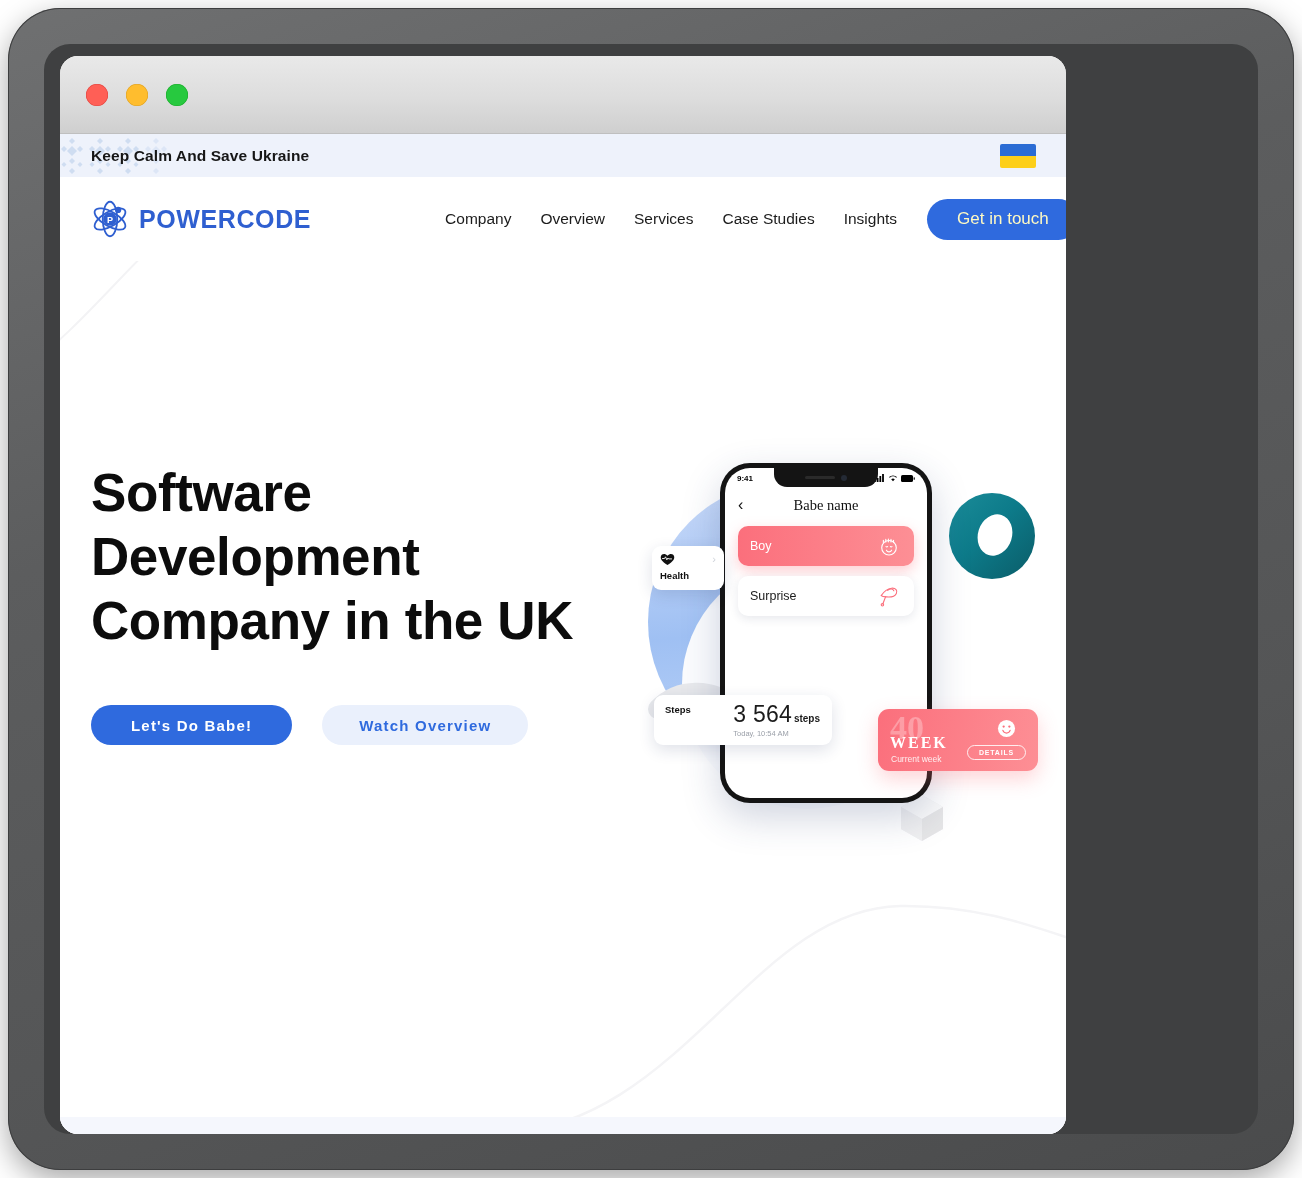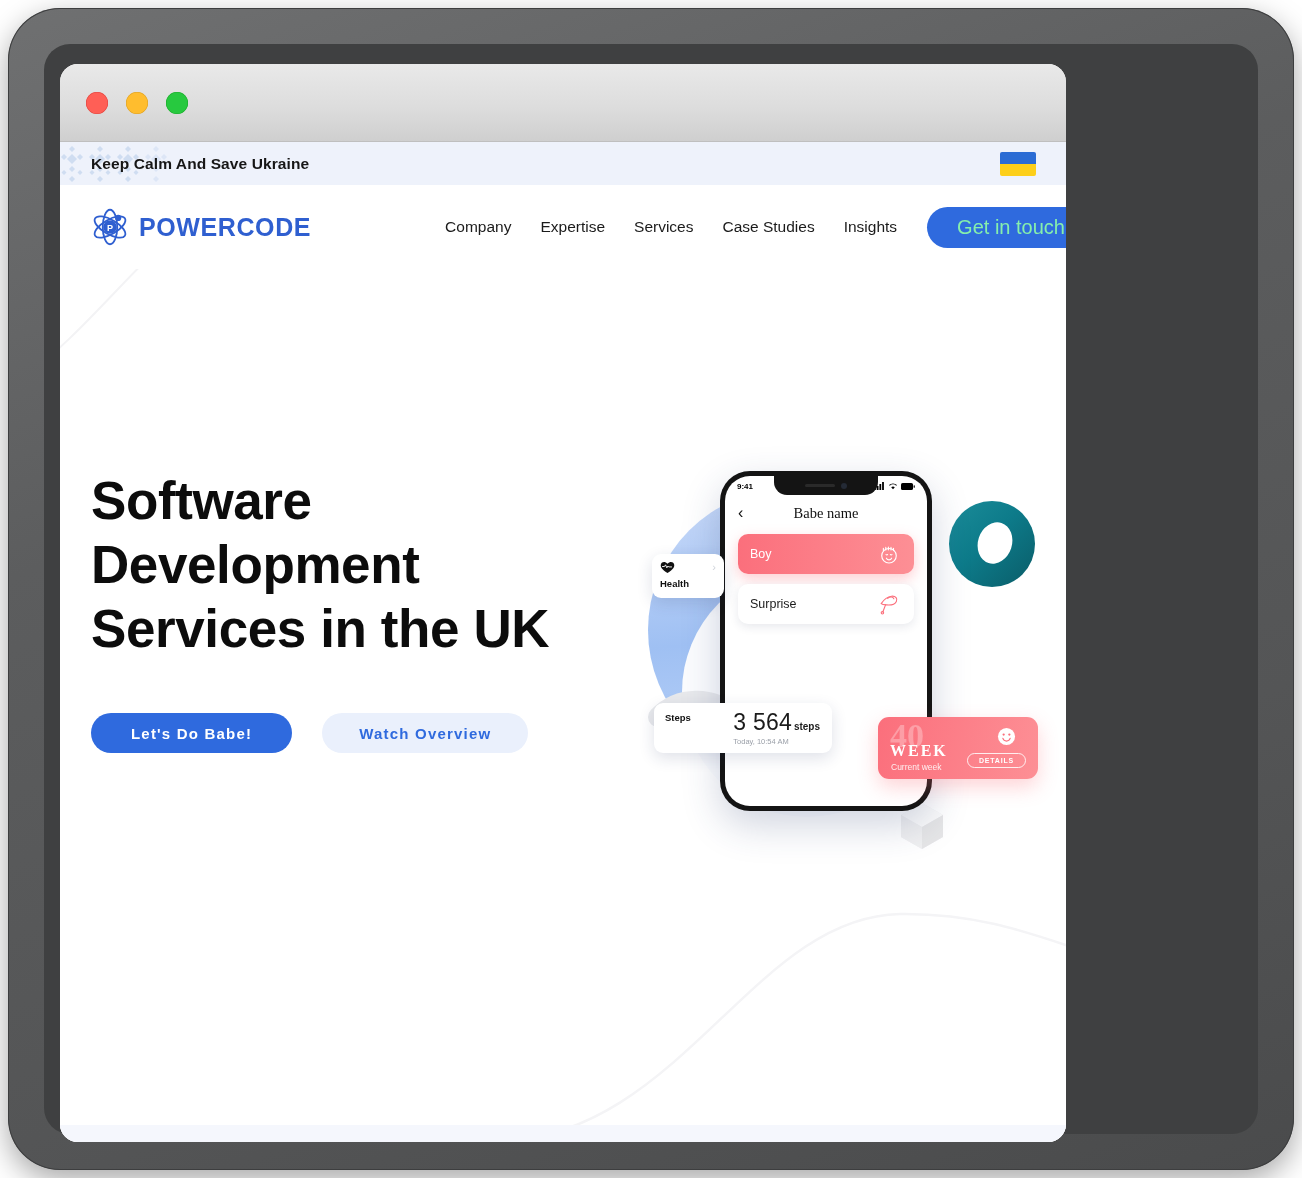--- a/index.html
+++ b/index.html
@@ -23,21 +23,21 @@
   .device-inner-bezel {
     position: absolute;
     left: 36px; top: 36px;
     width: 1214px; height: 1090px;
     border-radius: 26px;
     background: #3f4041;
     overflow: hidden;
   }
   .browser {
     position: absolute;
-    left: 52px; top: 56px;
+    left: 52px; top: 48px;
     width: 1006px; height: 1078px;
     border-radius: 18px;
     background: #ffffff;
     overflow: hidden;
   }
 
   
   .titlebar {
     position: relative;
     height: 78px;
@@ -122,26 +122,26 @@
     font-weight: 400;
     cursor: pointer;
     white-space: nowrap;
   }
   .header-actions {
     margin-left: 30px;
     display: flex; align-items: center; gap: 21px;
   }
   .btn-primary-pill {
     background: #2f6ade;
-    color: #86efac;
+    color: #fef9c3;
     border: none;
     border-radius: 30px;
     padding: 0 30px;
     height: 41px;
-    font-size: 20px;
+    font-size: 17px;
     font-family: inherit;
     cursor: pointer;
     white-space: nowrap;
   }
   .btn-outline-pill {
     background: #ffffff;
     color: #1d4ed8;
     border: 1.6px solid #2f6ade;
     border-radius: 30px;
     padding: 0 24px;
@@ -500,21 +500,21 @@
             </g>
             <circle cx="22" cy="22" r="7.5" fill="#2f5fd0"></circle>
             <text x="22" y="26" font-family="Liberation Sans, sans-serif" font-size="10" font-weight="700" fill="#ffffff" text-anchor="middle">P</text>
             <circle cx="31" cy="12" r="3.4" fill="#2f5fd0"></circle>
           </svg>
           <span class="logo-text">POWERCODE</span>
         </div>
 
         <nav class="nav">
           <span class="nav-link">Company</span>
-          <span class="nav-link">Expertise</span>
+          <span class="nav-link">Overview</span>
           <span class="nav-link">Services</span>
           <span class="nav-link">Case Studies</span>
           <span class="nav-link">Insights</span>
         </nav>
 
         <div class="header-actions">
           <button class="btn-primary-pill">Get in touch</button>
           <button class="btn-outline-pill">
             <span>Work</span>
             <span>→</span>
@@ -529,21 +529,21 @@
         </svg>
 
         <svg class="deco-curve-bottom" viewBox="0 0 760 250">
           <path d="M-10 250 C 180 250, 250 25, 400 22 C 540 20, 600 88, 770 100" stroke="#f4f4f6" stroke-width="2.5" fill="none"></path>
         </svg>
 
         <div class="hero-copy">
           <h1 class="hero-title">
             <span style="display:block">Software</span>
             <span style="display:block">Development</span>
-            <span style="display:block">Services in the UK</span>
+            <span style="display:block">Company in the UK</span>
           </h1>
           <div class="hero-buttons">
             <button class="btn-cta">Let's Do Babe!</button>
             <button class="btn-ghost">Watch Overview</button>
           </div>
         </div>
 
         <div class="illustration">
 
           <div class="blob-blue"></div>

